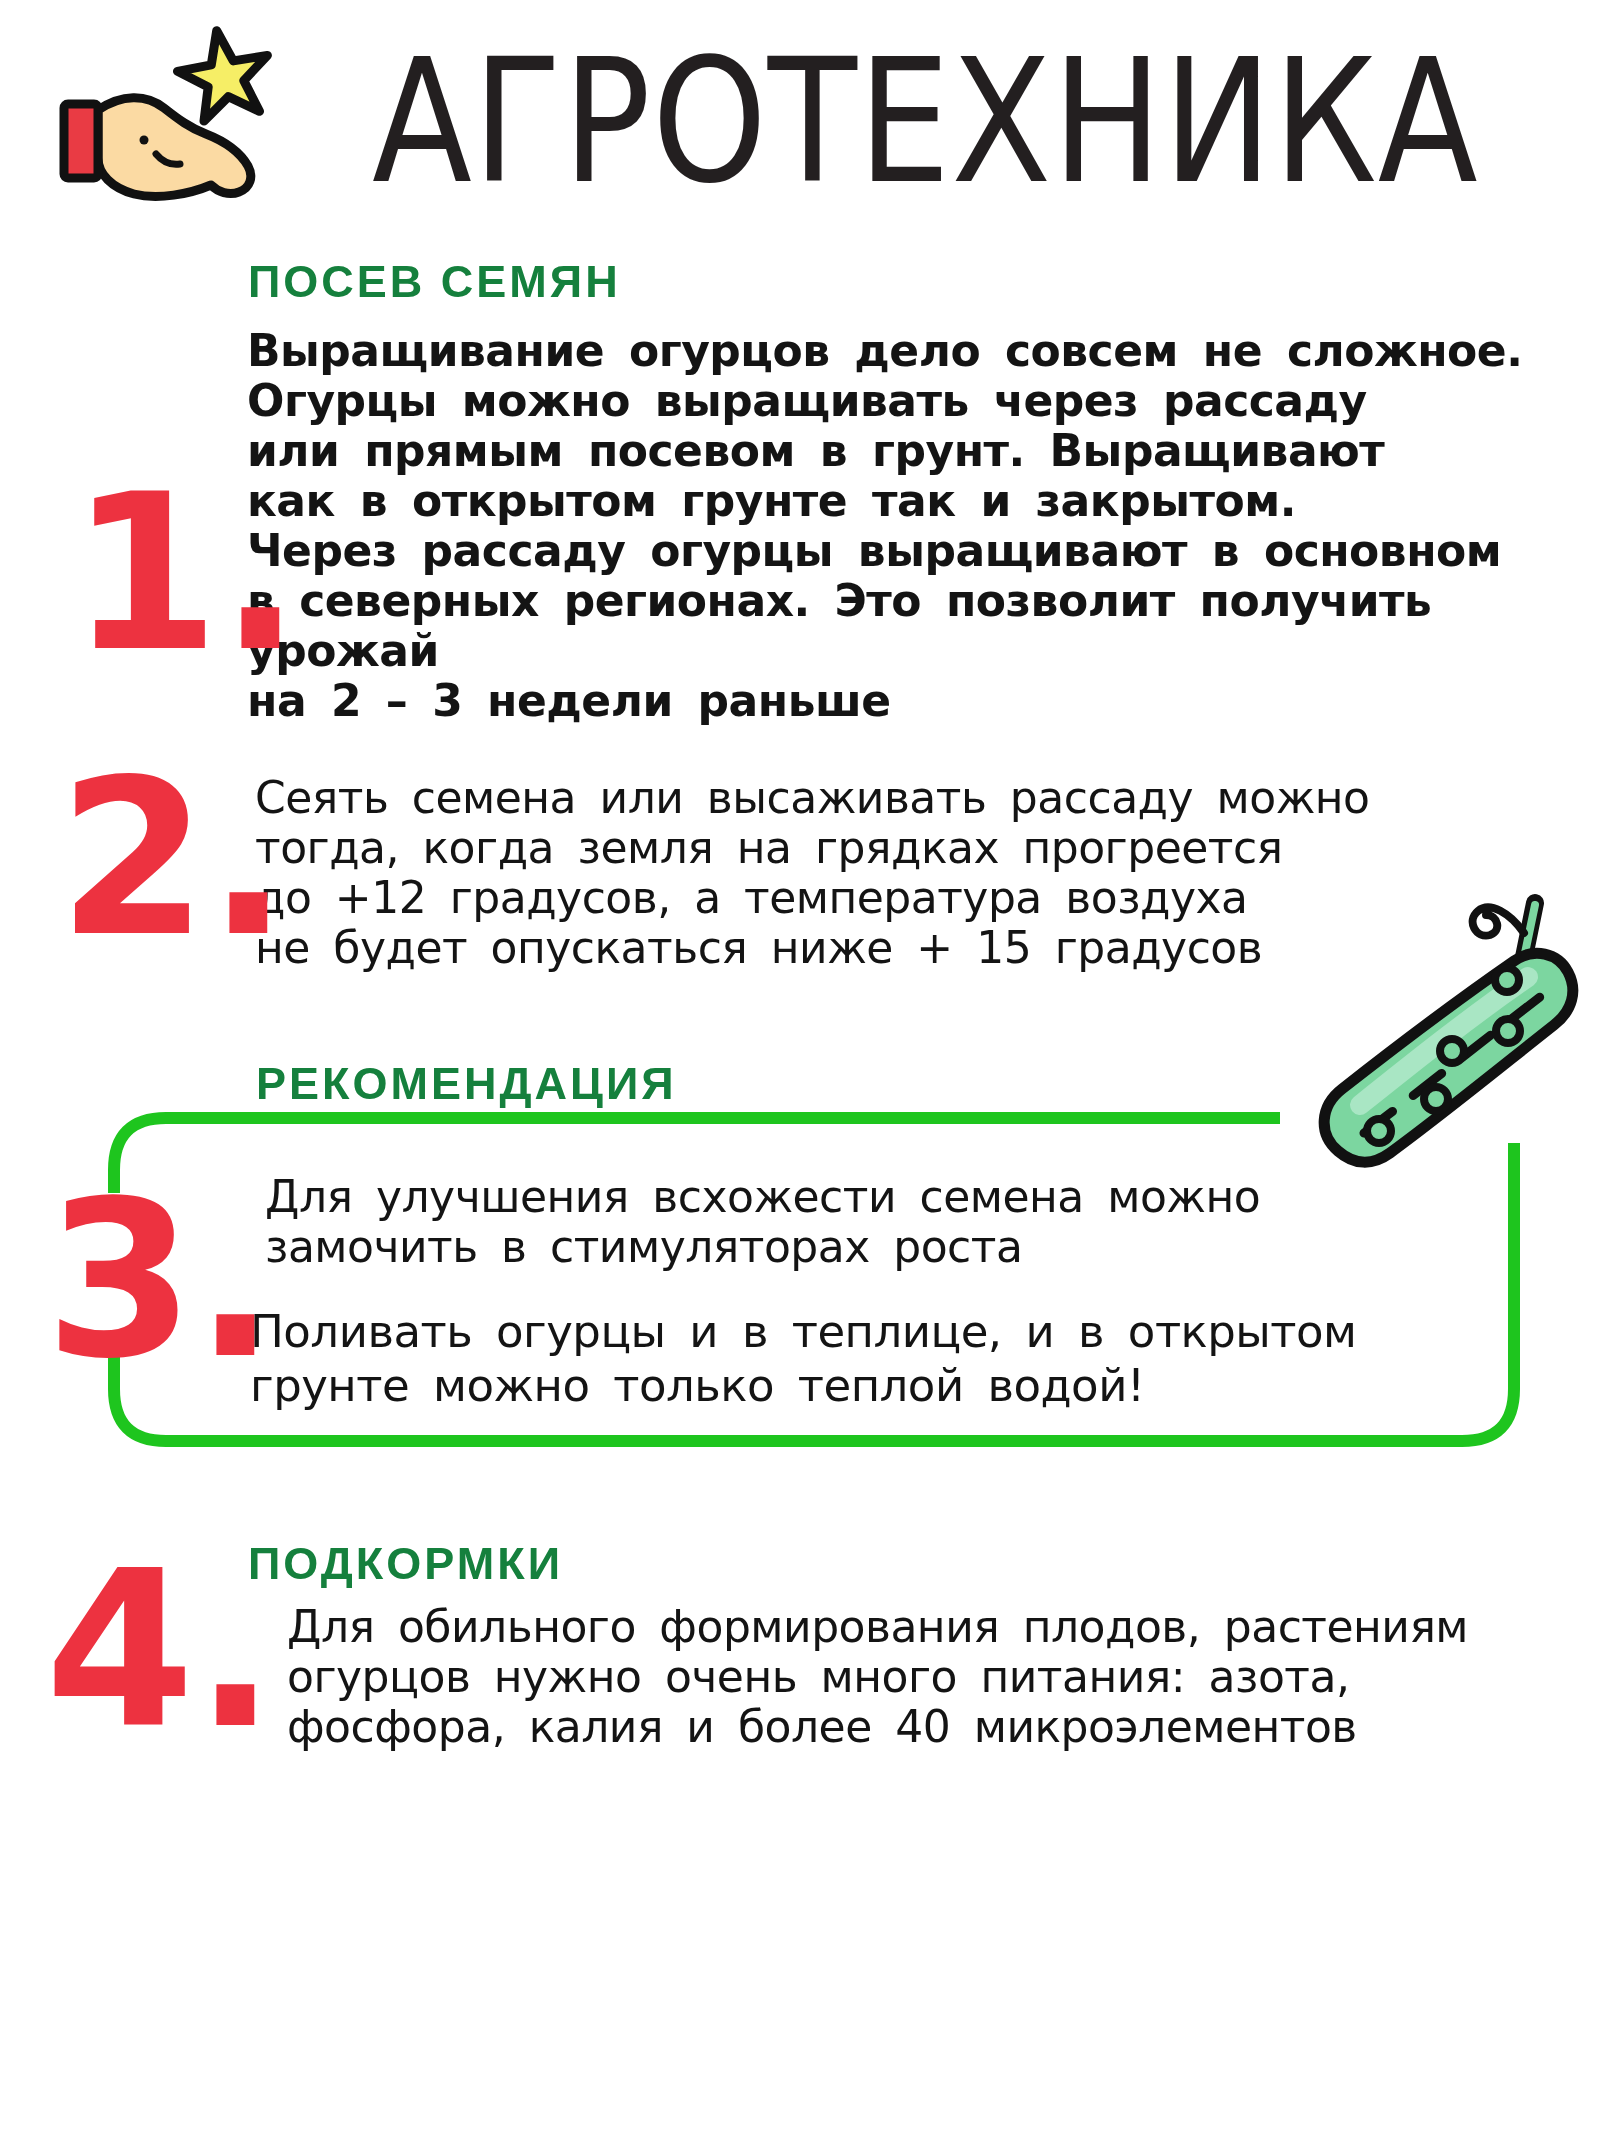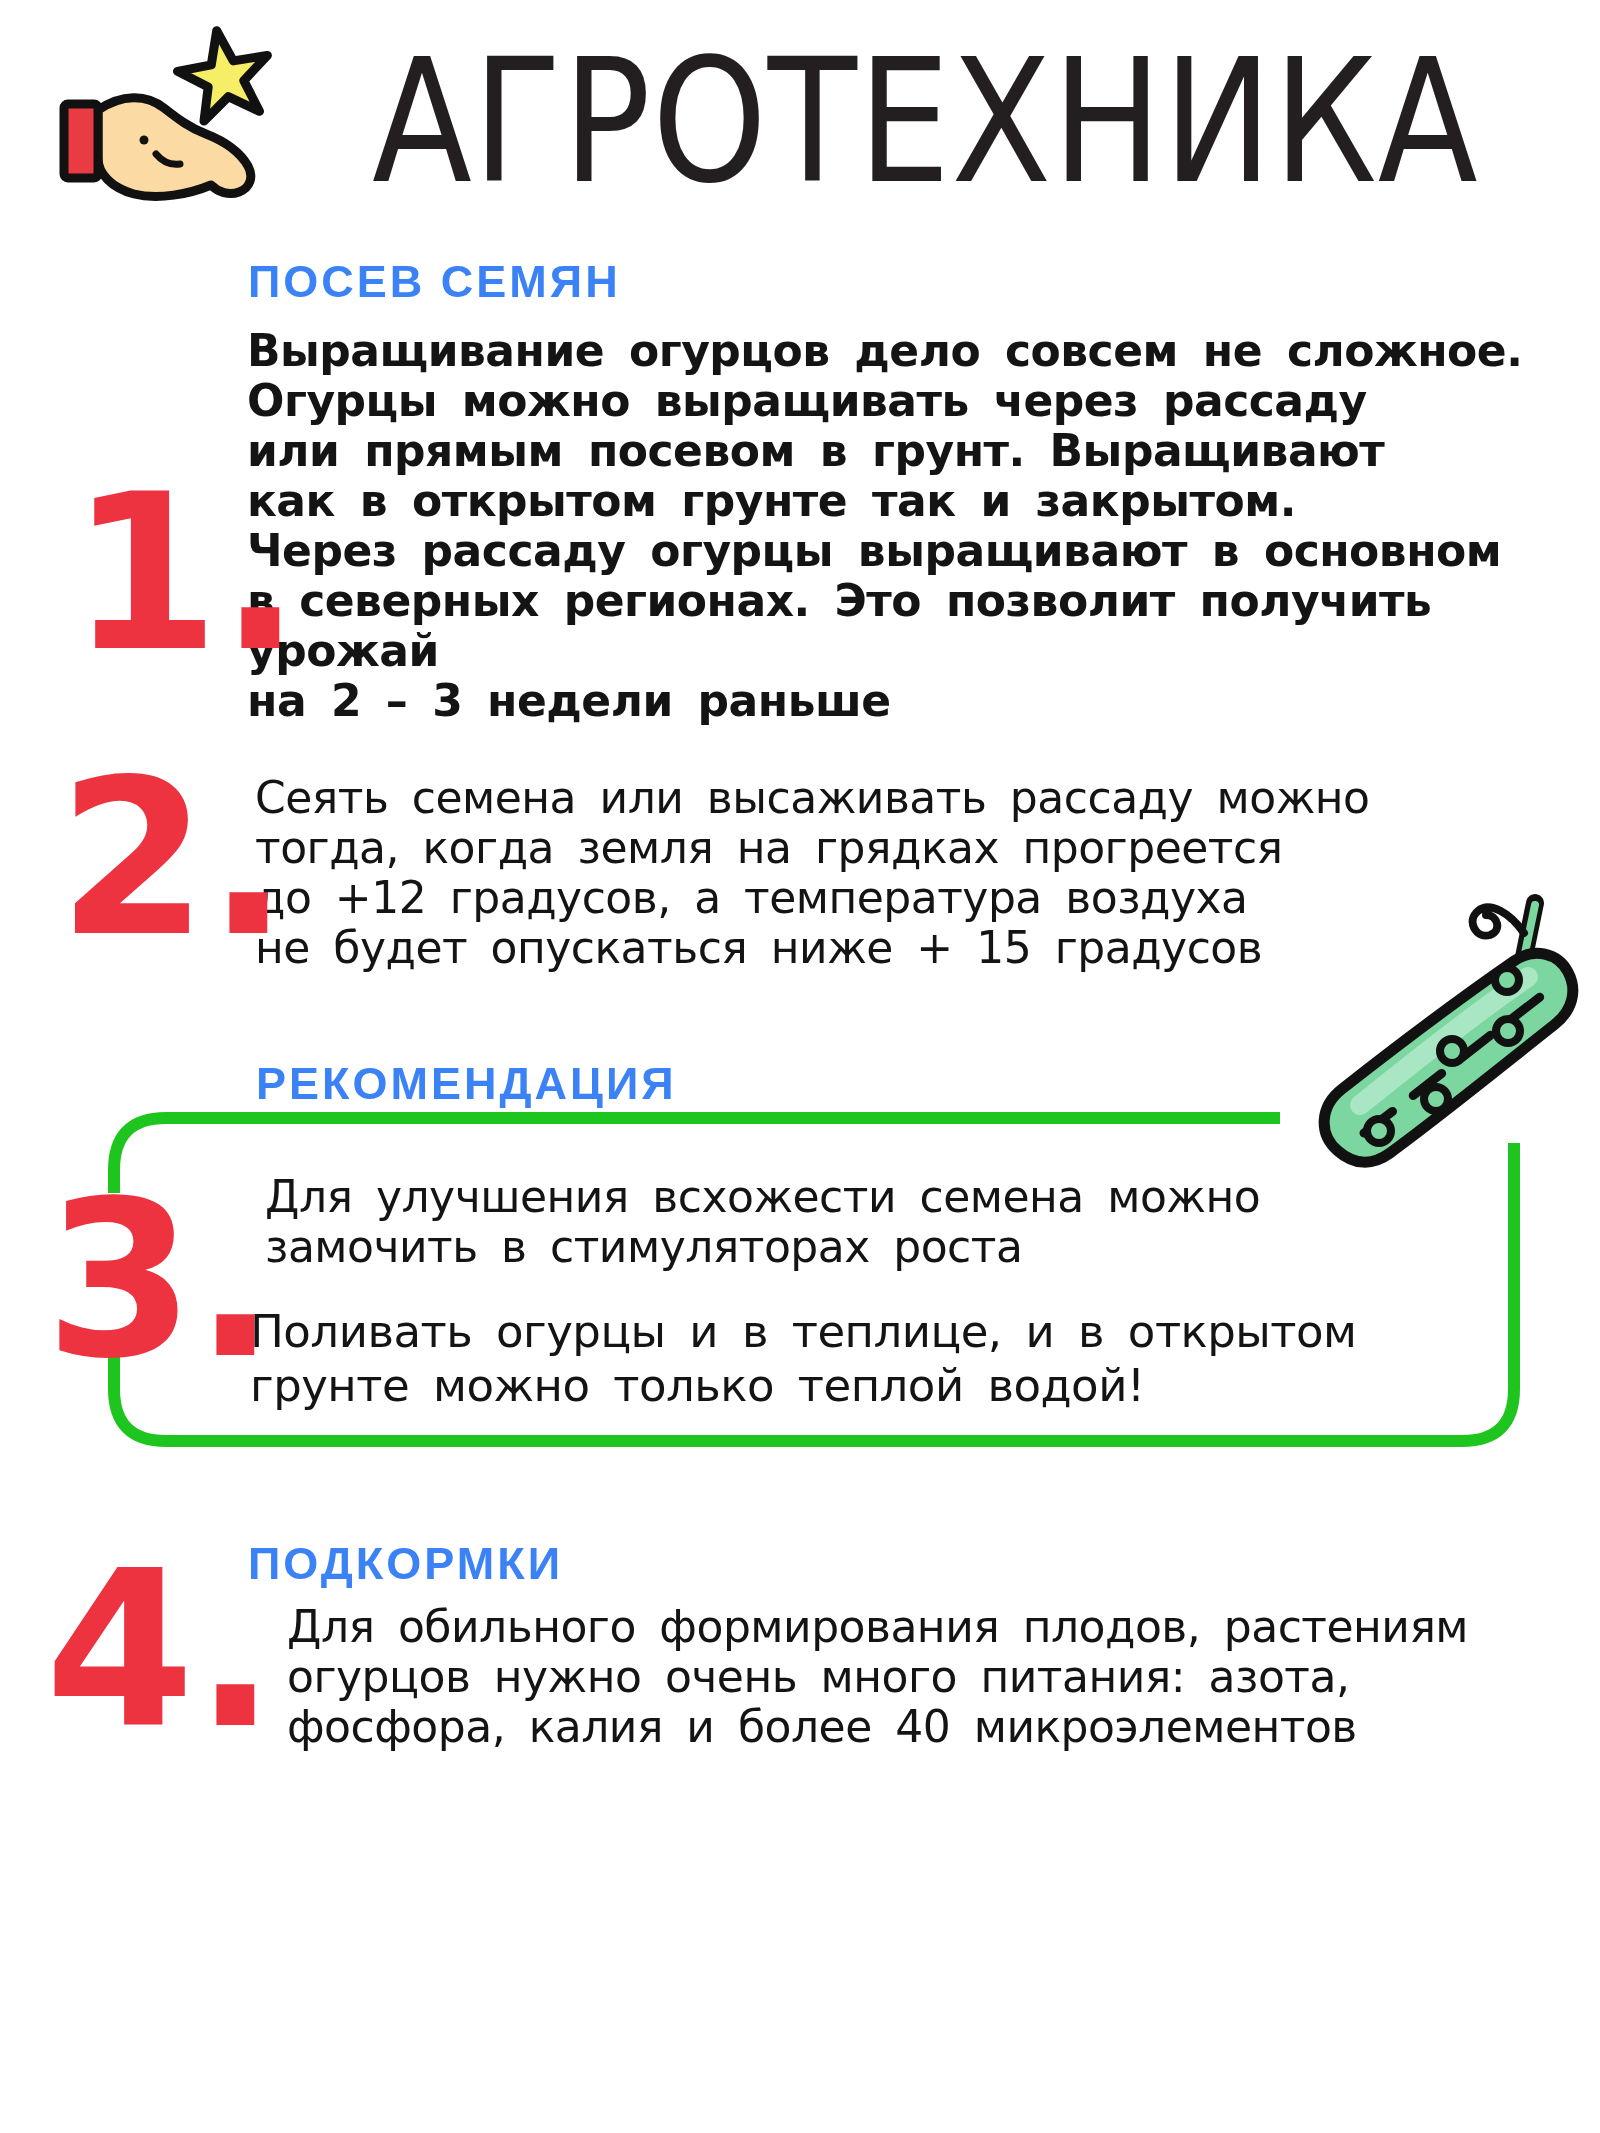--- a/index.html
+++ b/index.html
@@ -25,21 +25,21 @@
     transform-origin:left top;
     white-space:nowrap;
     z-index:2;
   }
   
   .heading{
     font-size:45px;
     font-weight:bold;
     font-family:"Liberation Sans","DejaVu Sans",sans-serif;
     letter-spacing:3px;
-    color:#3b82f6;
+    color:#15803d;
     white-space:nowrap;
     z-index:2;
   }
   
   .body-text{
     font-size:44px;
     line-height:50px;
     letter-spacing:-0.5px;
     word-spacing:10px;
     white-space:pre-line;

